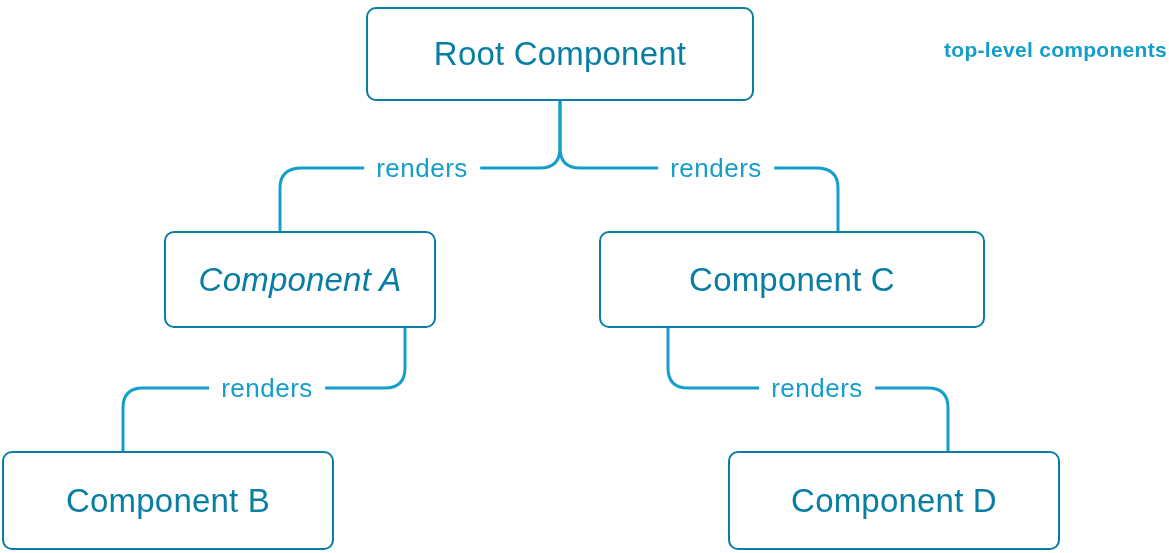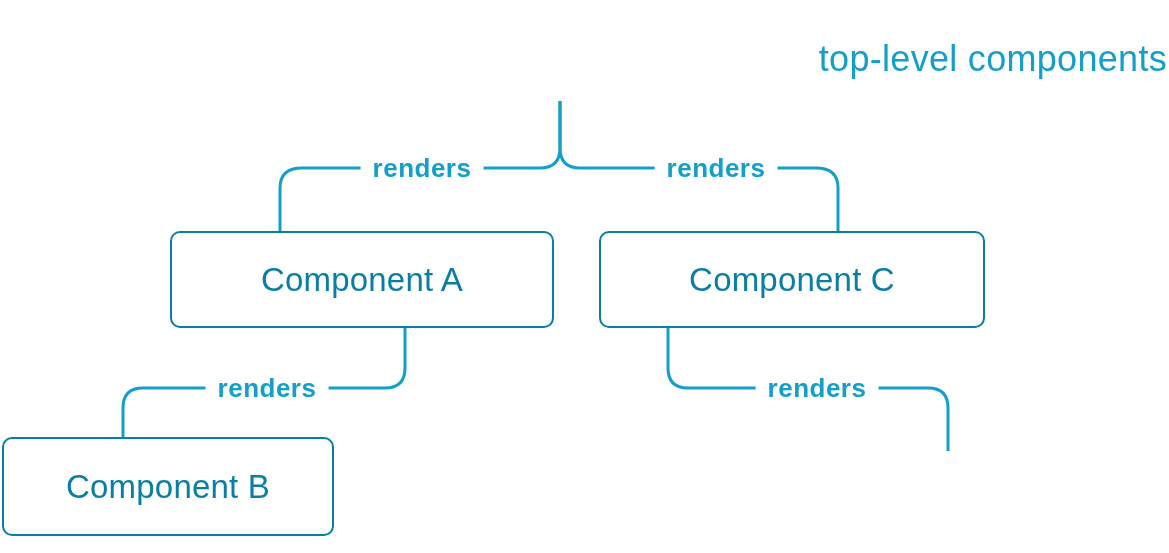--- a/index.html
+++ b/index.html
@@ -44,30 +44,30 @@
     letter-spacing:.2px;
     white-space:nowrap;
   }
   .edge-label{
     position:absolute;
     transform:translate(-50%,-50%);
     background:#ffffff;
     padding:2px 12px;
     color:var(--edge-label);
     font-size:26px;
-    font-weight:700;
+    font-weight:400;
     letter-spacing:.5px;
     white-space:nowrap;
     text-align:center;
   }
   .annotation{
     position:absolute;
     color:var(--annotation);
-    font-size:36px;
-    font-weight:400;
+    font-size:21px;
+    font-weight:700;
     letter-spacing:.3px;
     white-space:nowrap;
   }
   .annotation.top-right{
     top:38px;
     right:2px;
   }
   .annotation.bottom-center{
     top:486px;
     left:535px;
@@ -84,30 +84,36 @@
     <path d="M 560 101 L 560 148 Q 560 168 580 168 L 816 168 Q 838 168 838 188 L 838 231"></path>
     <path d="M 405 328 L 405 368 Q 405 388 385 388 L 143 388 Q 123 388 123 408 L 123 451"></path>
     <path d="M 668 328 L 668 368 Q 668 388 688 388 L 928 388 Q 948 388 948 408 L 948 451"></path>
   </svg>
 
   <span class="edge-label" style="left:422px;top:168px;">renders</span>
   <span class="edge-label" style="left:716px;top:168px;">renders</span>
   <span class="edge-label" style="left:267px;top:388px;">renders</span>
   <span class="edge-label" style="left:817px;top:388px;">renders</span>
 
+  <div class="node" style="left:366px;top:7px;width:388px;height:94px;">
+    <span>Root Component</span>
+  </div>
 
-  <div class="node" style="left:170px;top:231px;width:384px;height:97px;">
+  <div class="node" style="left:164px;top:231px;width:272px;height:97px;font-style:italic;">
     <span>Component A</span>
   </div>
 
   <div class="node" style="left:599px;top:231px;width:386px;height:97px;">
     <span>Component C</span>
   </div>
 
-  <div class="node" style="left:2px;top:437px;width:332px;height:99px;">
+  <div class="node" style="left:2px;top:451px;width:332px;height:99px;">
     <span>Component B</span>
   </div>
 
+  <div class="node" style="left:728px;top:451px;width:332px;height:99px;">
+    <span>Component D</span>
+  </div>
 
   <div class="annotation top-right">top-level components</div>
 
 
 </div>
 
 </body></html>

